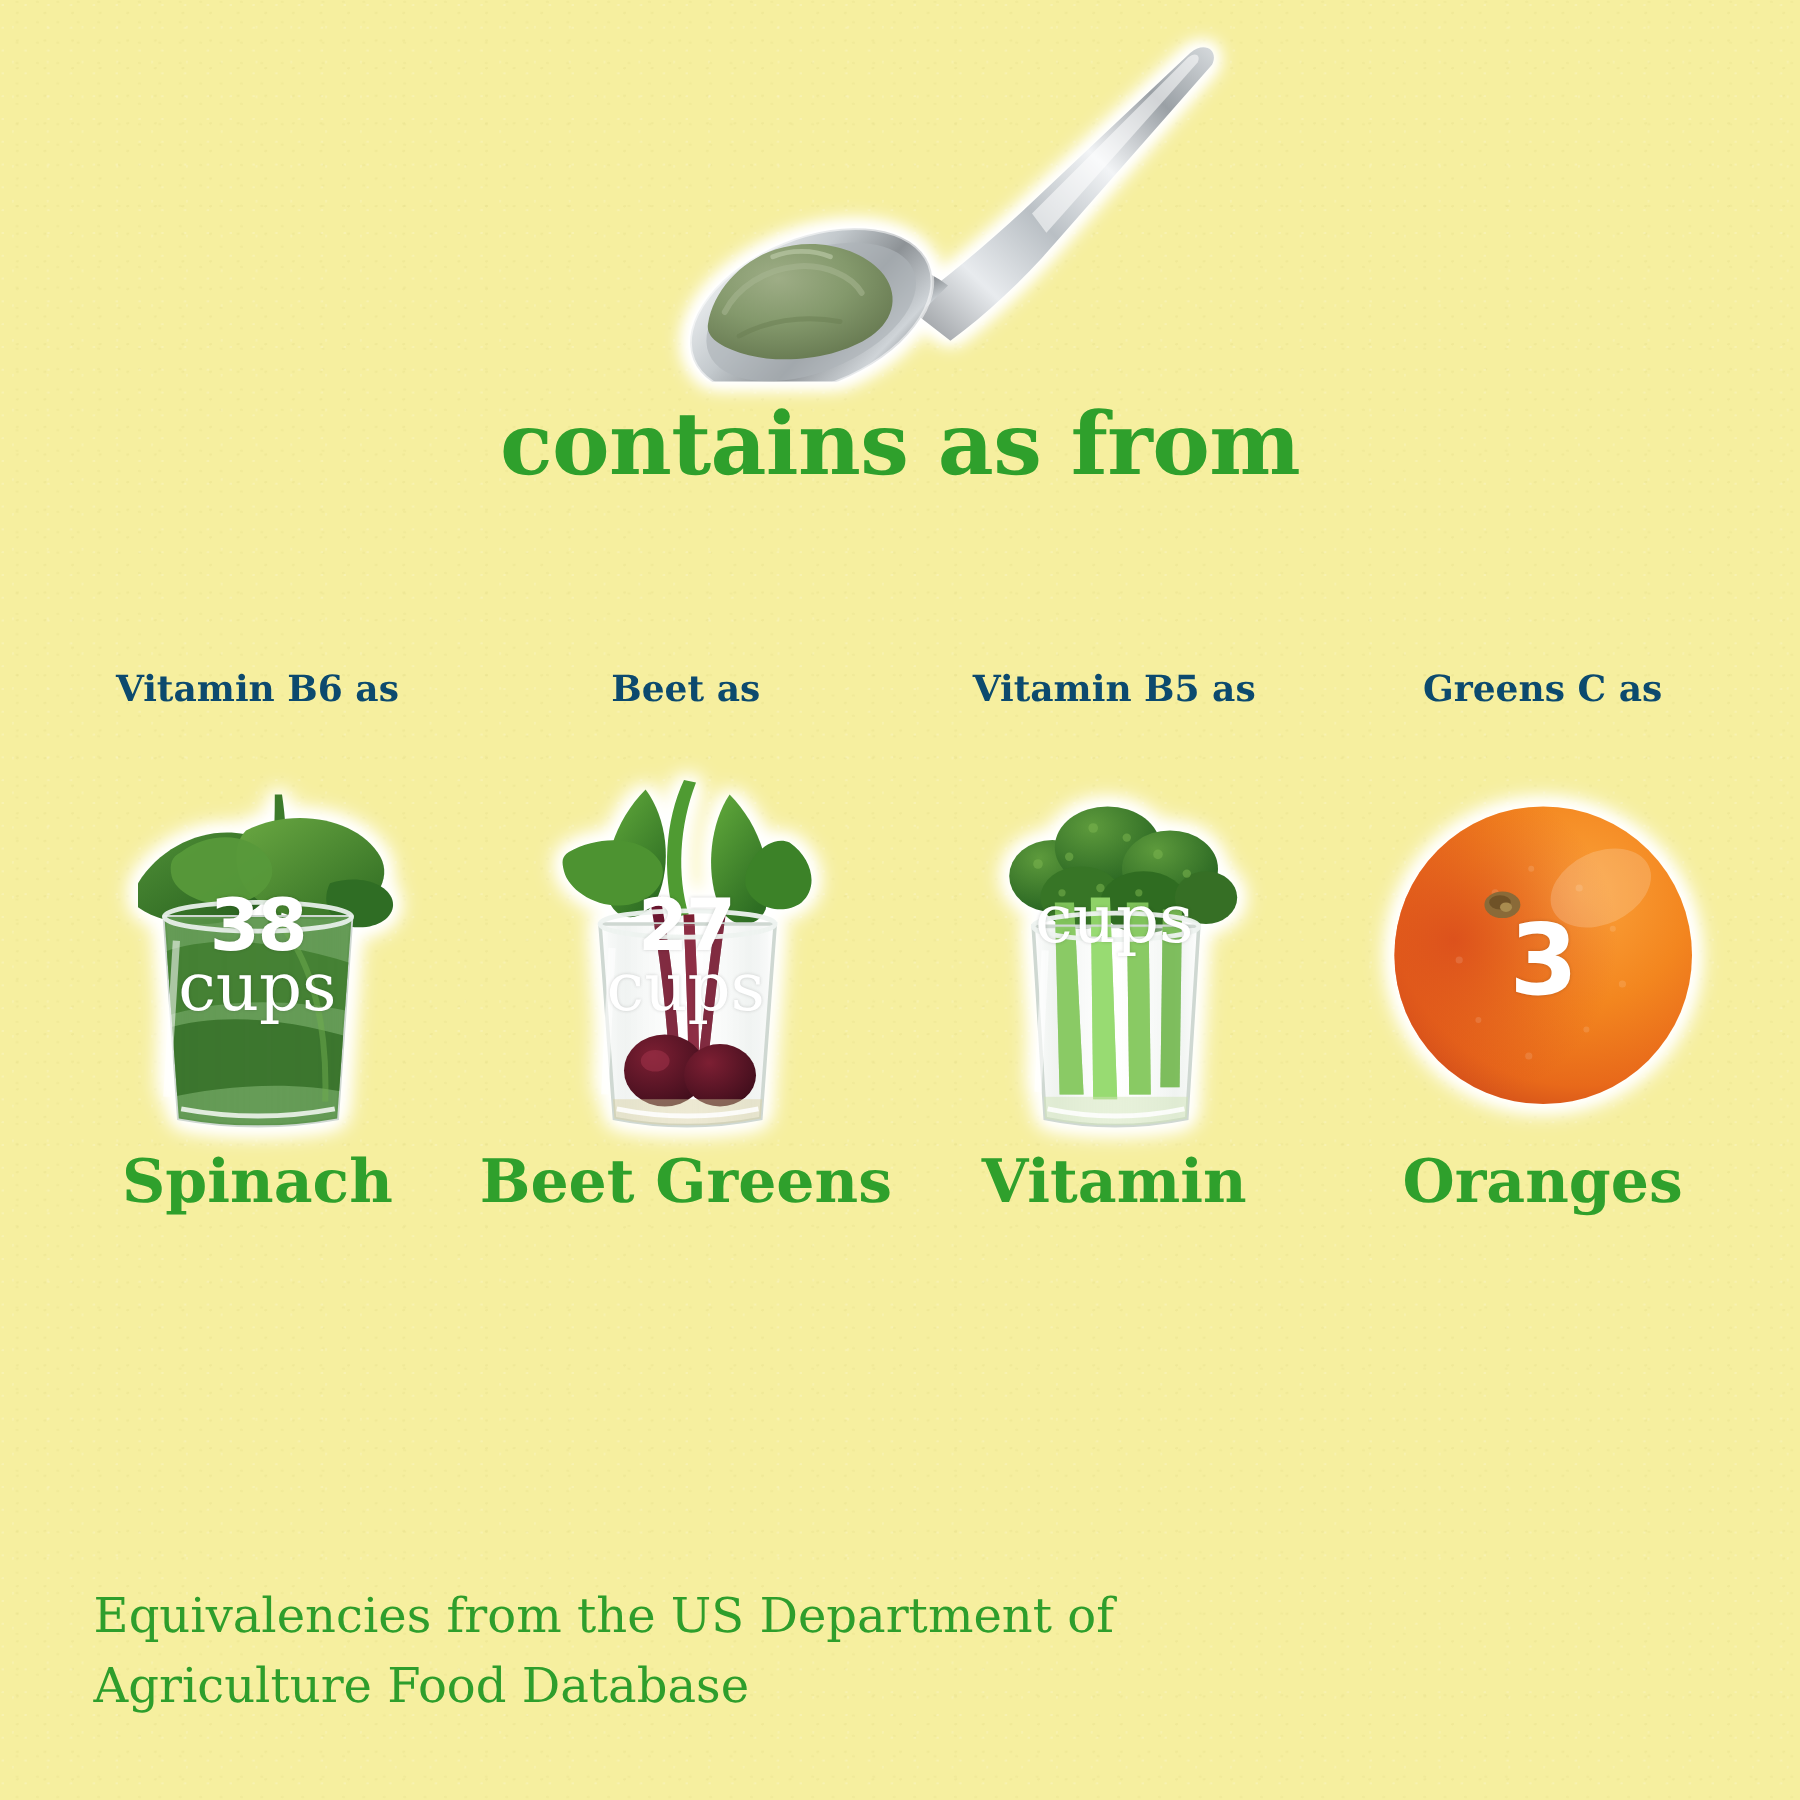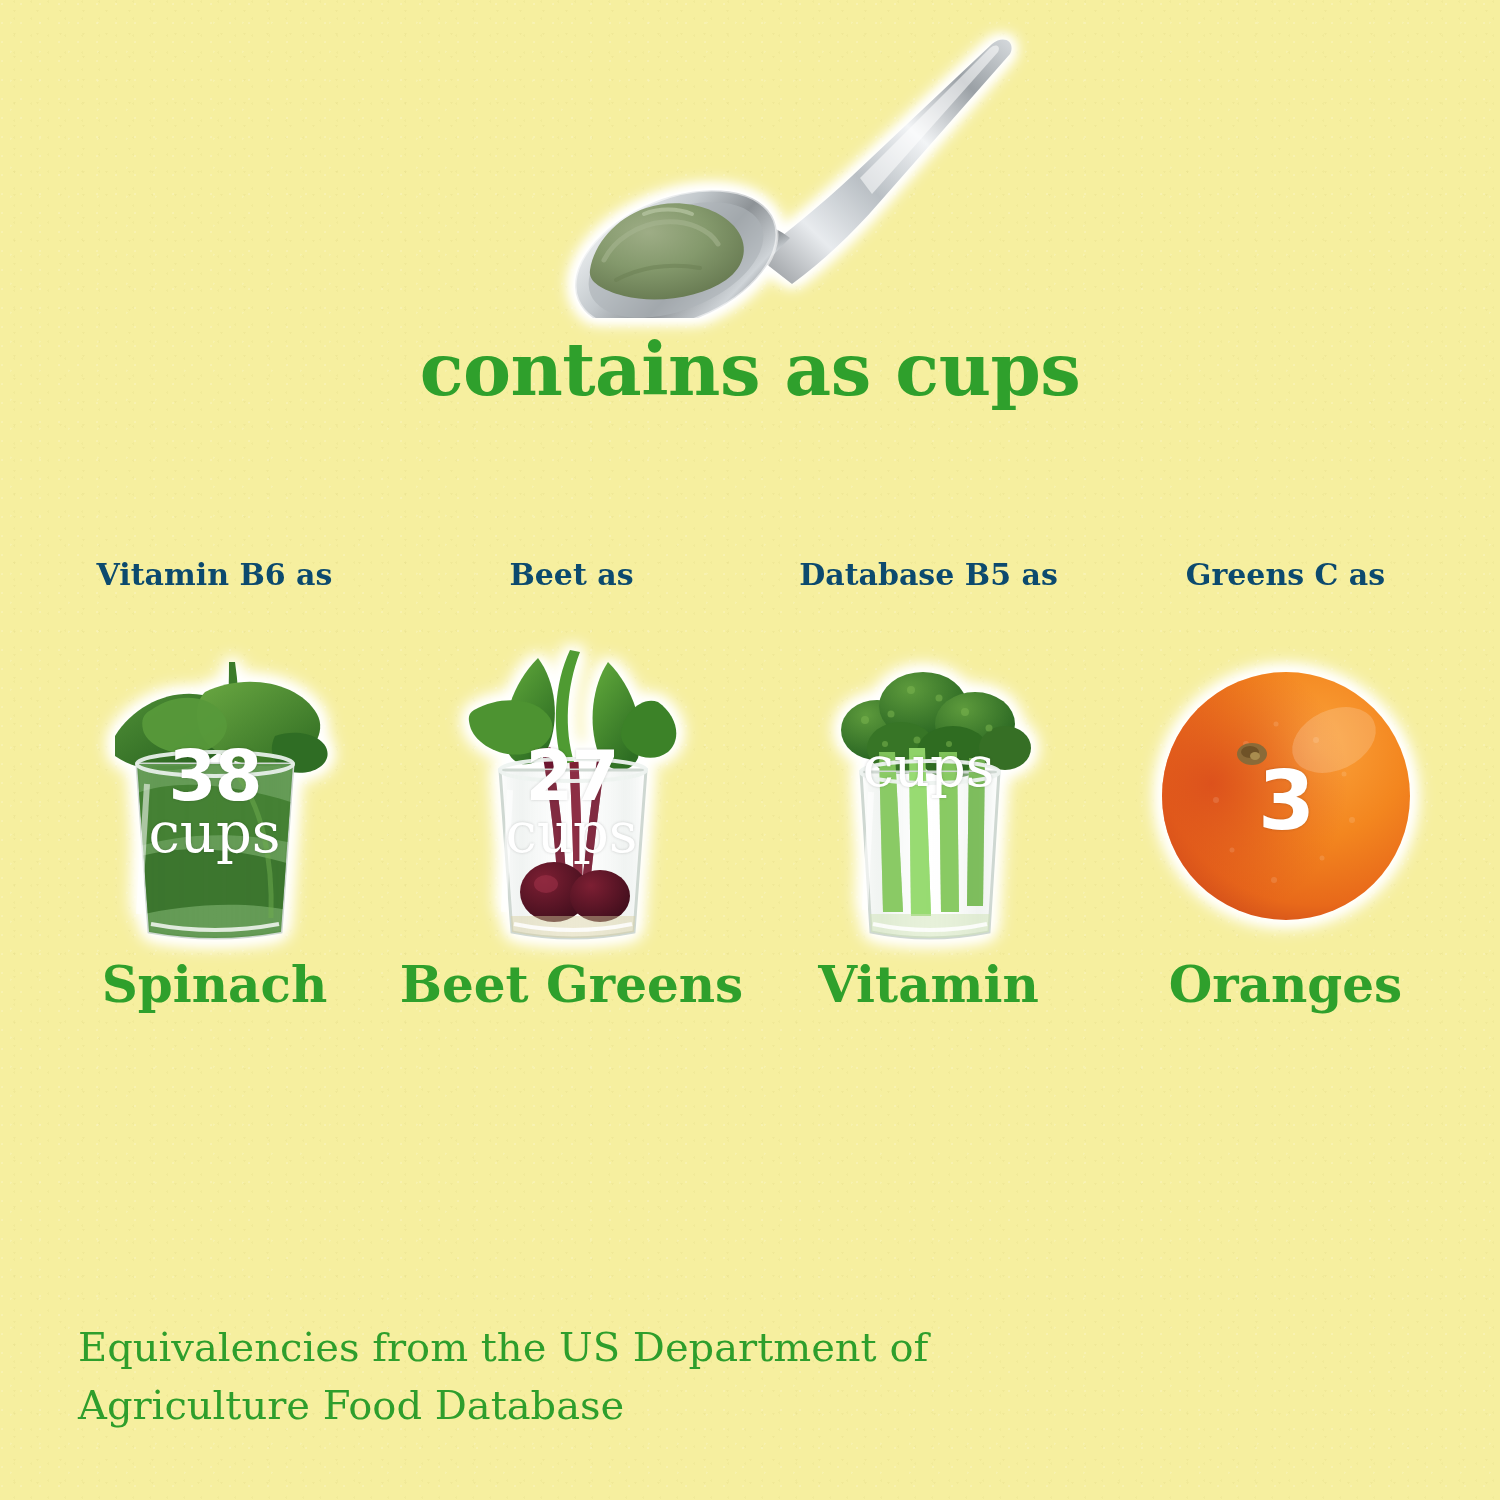--- a/index.html
+++ b/index.html
@@ -99,21 +99,21 @@
     width: 100%;
     text-align: center;
     color: #FFFFFF;
     pointer-events: none;
     text-shadow: 0 0 3px rgba(0,0,0,.18);
   }
   .amount .num {
     display: block;
     font-family: "DejaVu Sans", "Liberation Sans", sans-serif;
     font-weight: 700;
-    font-size: 69px;
+    font-size: 60px;
     line-height: .95;
     letter-spacing: -2px;
   }
   .amount .unit {
     display: block;
     font-family: "DejaVu Serif", "Liberation Serif", serif;
     font-weight: 400;
     font-size: 56px;
     line-height: .95;
     margin-top: -4px;
@@ -195,21 +195,21 @@
       <ellipse cx="116" cy="242" rx="106" ry="62" transform="rotate(-22 116 242)" fill="none" stroke="#ffffff" stroke-width="3" opacity=".55"></ellipse>
 
       <path d="M30 252 C 34 226, 56 200, 86 190 C 118 179, 156 188, 174 208
                C 190 226, 186 248, 166 262 C 140 280, 96 286, 64 278 C 42 272, 28 264, 30 252 Z" fill="url(#powderGrad)"></path>
       <path d="M44 242 C 54 222, 78 206, 104 204 C 128 202, 150 212, 158 226" fill="none" stroke="#a7b791" stroke-width="5" opacity=".55" stroke-linecap="round"></path>
       <path d="M56 262 C 78 250, 108 244, 140 250" fill="none" stroke="#6a7d52" stroke-width="4" opacity=".5" stroke-linecap="round"></path>
       <path d="M84 196 C 98 190, 118 190, 132 196" fill="none" stroke="#c0cdac" stroke-width="4" opacity=".6" stroke-linecap="round"></path>
     </svg>
   </div>
 
-  <div id="headline">contains as cups</div>
+  <div id="headline">contains as from</div>
 </div>
 
 <div id="columns">
 
   <div class="col">
     <div class="nutrient">Vitamin B6 as</div>
     <div class="art">
       <svg width="260" height="300" viewBox="0 0 260 300" xmlns="http://www.w3.org/2000/svg">
         <defs>
           <linearGradient id="glass1" x1="0" y1="0" x2="1" y2="0">
@@ -310,21 +310,21 @@
       </svg>
       <div class="amount cups-style">
         <span class="num">27</span>
         <span class="unit">cups</span>
       </div>
     </div>
     <div class="food">Beet Greens</div>
   </div>
 
   <div class="col">
-    <div class="nutrient">Database B5 as</div>
+    <div class="nutrient">Vitamin B5 as</div>
     <div class="art">
       <svg width="260" height="300" viewBox="0 0 260 300" xmlns="http://www.w3.org/2000/svg">
         <defs>
           <linearGradient id="glass3" x1="0" y1="0" x2="1" y2="0">
             <stop offset="0%" stop-color="#ffffff" stop-opacity=".9"></stop>
             <stop offset="15%" stop-color="#e1e8e3" stop-opacity=".5"></stop>
             <stop offset="50%" stop-color="#ffffff" stop-opacity=".2"></stop>
             <stop offset="85%" stop-color="#e1e8e3" stop-opacity=".5"></stop>
             <stop offset="100%" stop-color="#ffffff" stop-opacity=".9"></stop>
           </linearGradient>

